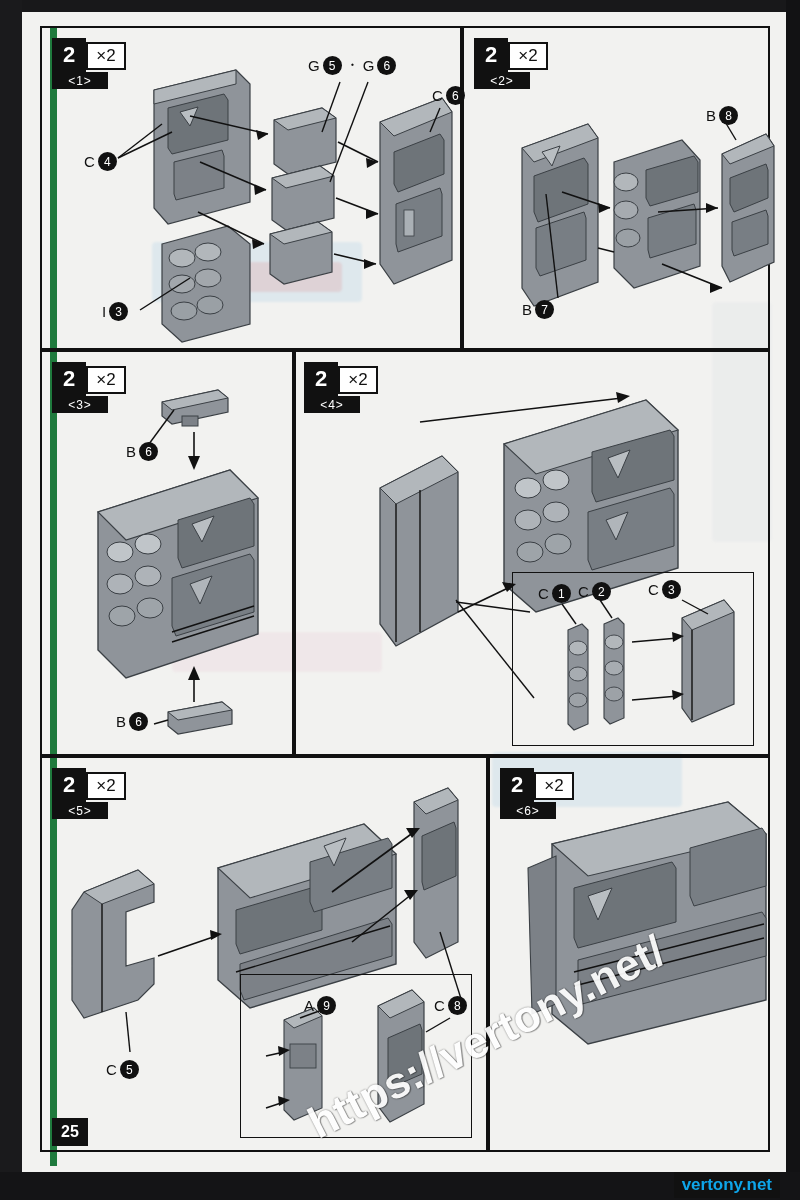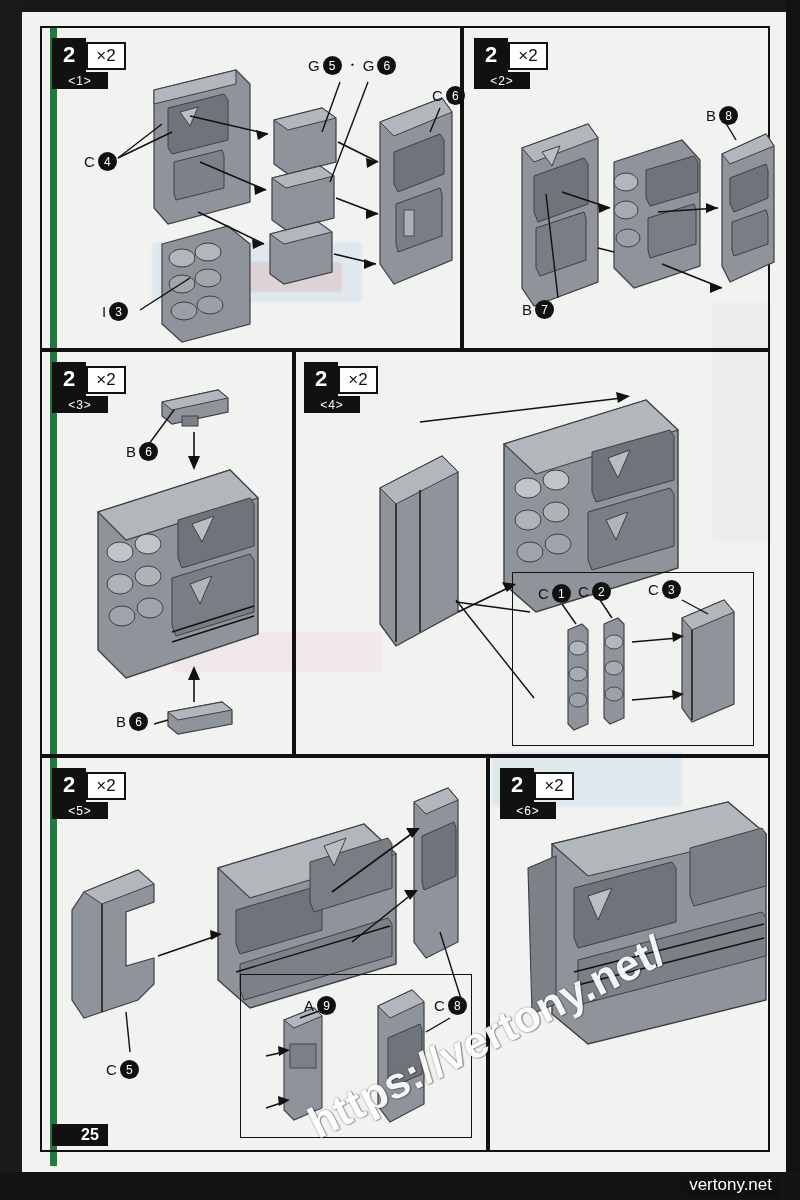--- a/index.html
+++ b/index.html
@@ -56,33 +56,33 @@
     width:19px;height:19px;border-radius:50%;background:#111;color:#fff;
     font-size:12px;display:flex;align-items:center;justify-content:center;
   }
 
   svg{position:absolute;left:0;top:0;overflow:visible;}
   .ln{stroke:#111;stroke-width:1.4;fill:none;}
   .arrowline{stroke:#111;stroke-width:1.6;fill:none;}
 
   
   .pageno{
-    position:absolute;left:30px;bottom:26px;width:36px;height:22px;background:#111;color:#fff;
-    font-size:16px;font-weight:bold;display:flex;align-items:center;justify-content:center;padding-left:20px;
+    position:absolute;left:30px;bottom:26px;width:36px;height:28px;background:#111;color:#fff;
+    font-size:16px;font-weight:bold;display:flex;align-items:center;justify-content:center;
   }
   
   .wm{
     position:absolute;color:#ffffff;font-size:44px;font-weight:bold;
     transform:rotate(-27deg);
     text-shadow:0 0 2px rgba(0,0,0,.55), 1px 1px 1px rgba(0,0,0,.35);
     white-space:nowrap;opacity:.92;pointer-events:none;
   }
   .wm-badge{
-    position:absolute;right:14px;bottom:0px;height:26px;background:#111;color:#ffffff;
-    font-size:17px;font-weight:normal;display:flex;align-items:center;padding:0 8px;
+    position:absolute;right:14px;bottom:0px;height:26px;background:#111;color:#0ea5e9;
+    font-size:17px;font-weight:bold;display:flex;align-items:center;padding:0 8px;
   }
   .inner-box{position:absolute;border:1.6px solid #111;background:transparent;}
 </style>
 </head>
 <body>
 
 <div class="page">
 
   <div class="scan-dark-top"></div>
   <div class="scan-dark-left"></div>

